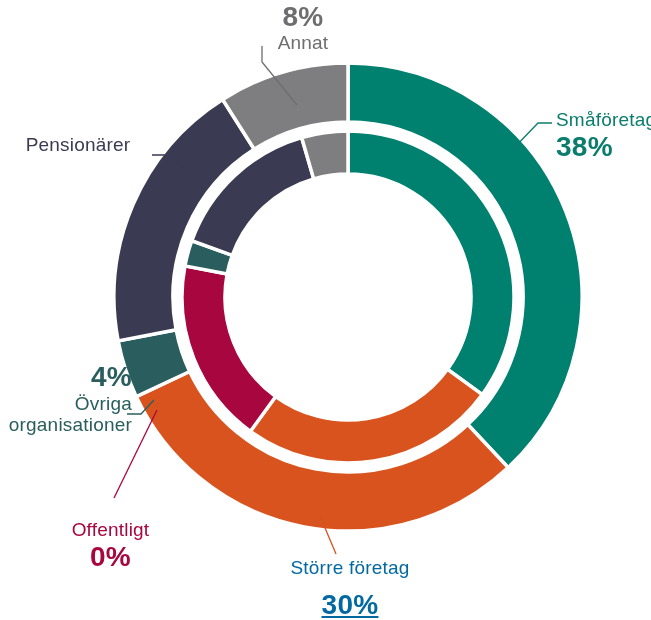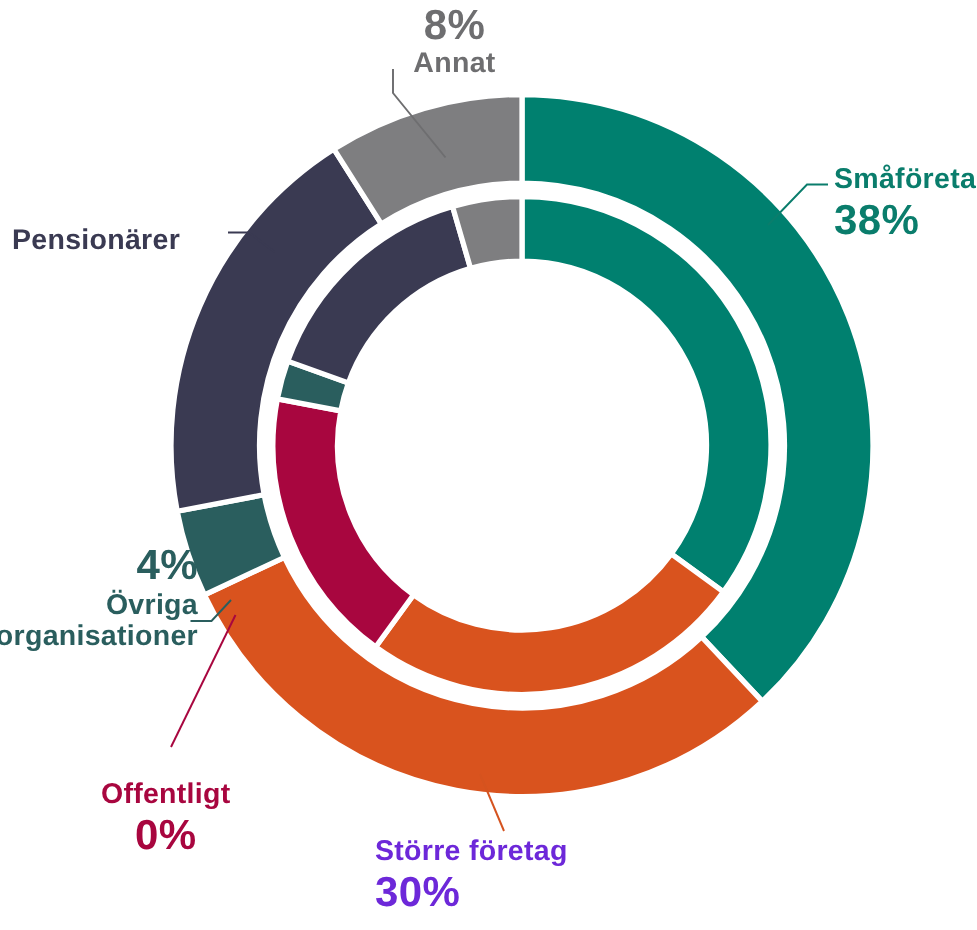--- a/index.html
+++ b/index.html
@@ -34,21 +34,21 @@
 
   
   .label {
     position: absolute;
     line-height: 1.06;
     white-space: nowrap;
   }
   .label .name {
     display: block;
     font-size: 19px;
-    font-weight: 700;
+    font-weight: 400;
     letter-spacing: 0.2px;
   }
   .label .pct {
     display: block;
     font-size: 27px;
     font-weight: 700;
     letter-spacing: 0.3px;
     margin-top: 1px;
   }
 
@@ -69,23 +69,23 @@
     top: 110px;
     text-align: left;
     color: #0A7D6C;
   }
   #label-smaforetag .name { font-size: 19px; }
   #label-smaforetag .pct  { font-size: 28px; margin-top: 2px; }
 
   
   #label-pensionarer {
     left: 8px;
-    top: 151px;
+    top: 135px;
     width: 140px;
-    text-align: left;
+    text-align: center;
     color: #3A3A52;
   }
   #label-pensionarer .name { font-size: 19px; }
   #label-pensionarer .pct  { font-size: 28px; margin-top: 2px; }
 
   
   #label-ovriga {
     left: -38px;
     top: 362px;
     width: 170px;
@@ -101,27 +101,28 @@
     top: 520px;
     width: 145px;
     text-align: center;
     color: #A8063F;
   }
   #label-offentligt .name { font-size: 19px; }
   #label-offentligt .pct  { font-size: 28px; margin-top: 2px; }
 
   
   #label-storre {
-    left: 250px;
+    left: 260px;
     top: 558px;
     width: 180px;
-    color: #6d28d9;
+    text-align: center;
+    color: #0369a1;
   }
   #label-storre .name { font-size: 19px; }
-  #label-storre .pct  { font-size: 28px; margin-top: 2px; }
+  #label-storre .pct  { font-size: 28px; margin-top: 12px; text-decoration: underline; }
 </style>
 </head>
 <body>
 
 <div id="chart-root">
 
   <svg class="donut" viewBox="0 0 651 620">
     <g id="ring-outer">
         <path d="M 348 63 A 234 234 0 0 1 508.1840227873131 467.5786588166103 L 467.7957435375205 424.56950979874705 A 175 175 0 0 0 348 122 Z" fill="#00806F" stroke="#ffffff" stroke-width="3.5" stroke-linejoin="miter"></path>
         <path d="M 508.1840227873131 467.5786588166103 A 234 234 0 0 1 136.27046972295142 396.632354226227 L 189.65526581844657 371.5113760238877 A 175 175 0 0 0 467.7957435375205 424.56950979874705 Z" fill="#D9531E" stroke="#ffffff" stroke-width="3.5" stroke-linejoin="miter"></path>

